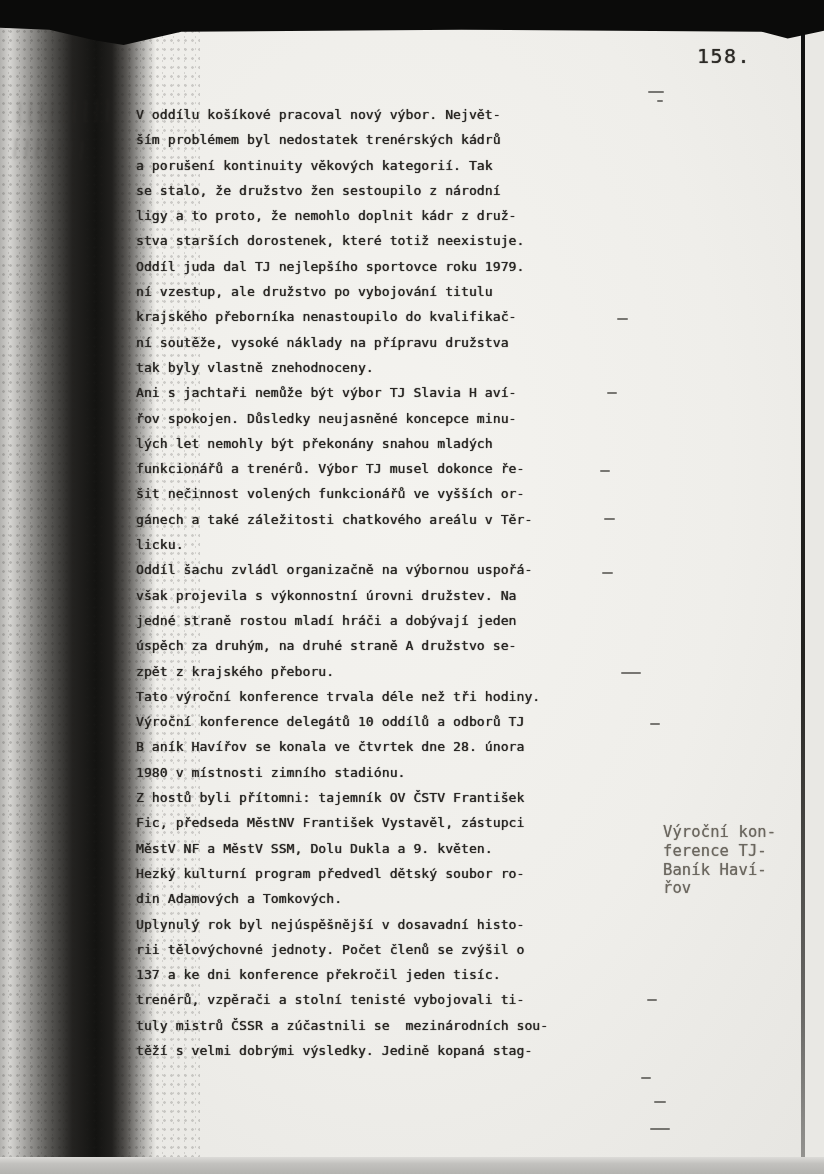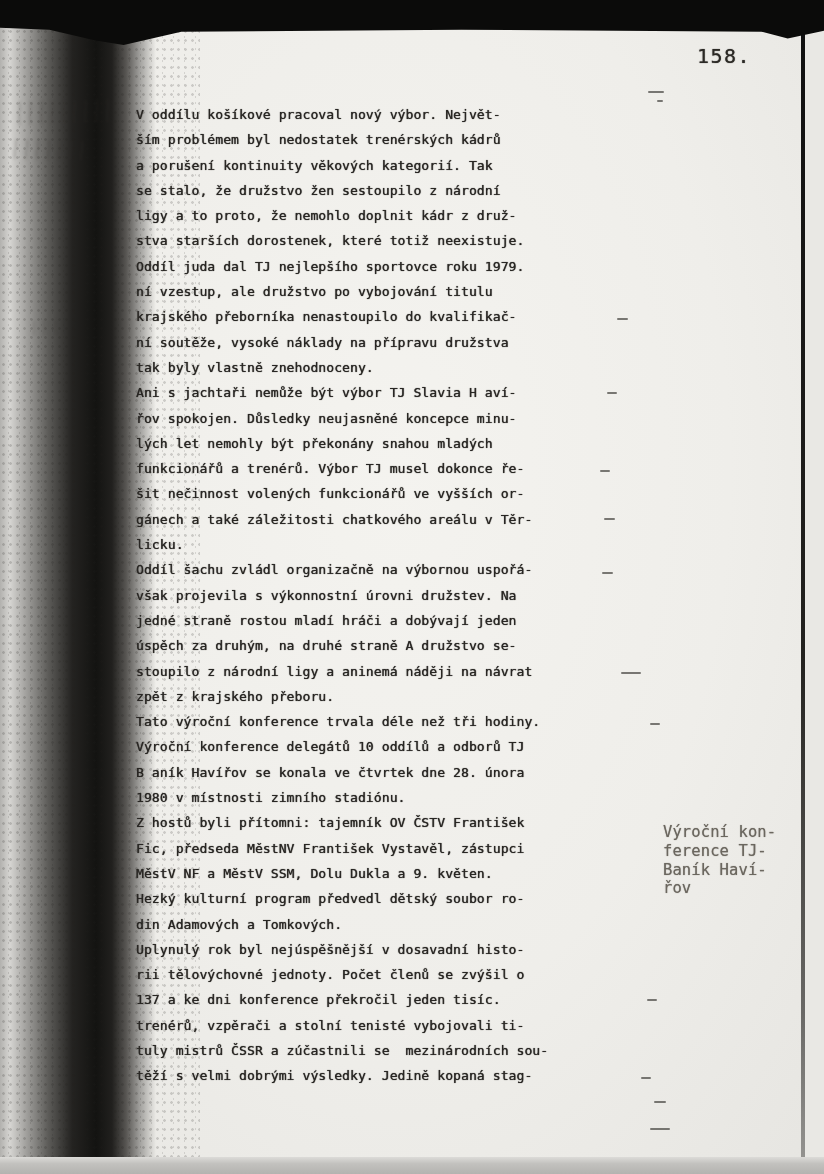--- a/index.html
+++ b/index.html
@@ -99,21 +99,20 @@
       <div class="tline">řov spokojen. Důsledky neujasněné koncepce minu-</div>
       <div class="tline">lých let nemohly být překonány snahou mladých</div>
       <div class="tline">funkcionářů a trenérů. Výbor TJ musel dokonce ře-</div>
       <div class="tline">šit nečinnost volených funkcionářů ve vyšších or-</div>
       <div class="tline">gánech a také záležitosti chatkového areálu v Těr-</div>
       <div class="tline">licku.</div>
       <div class="tline">Oddíl šachu zvládl organizačně na výbornou uspořá-</div>
       <div class="tline">však projevila s výkonnostní úrovni družstev. Na</div>
       <div class="tline">jedné straně rostou mladí hráči a dobývají jeden</div>
       <div class="tline">úspěch za druhým, na druhé straně A družstvo se-</div>
-      <div class="tline">stoupilo z národní ligy a aninemá náději na návrat</div>
       <div class="tline">zpět z krajského přeboru.</div>
       <div class="tline">Tato výroční konference trvala déle než tři hodiny.</div>
       <div class="tline">Výroční konference delegátů 10 oddílů a odborů TJ</div>
       <div class="tline">B aník Havířov se konala ve čtvrtek dne 28. února</div>
       <div class="tline">1980 v místnosti zimního stadiónu.</div>
       <div class="tline">Z hostů byli přítomni: tajemník OV ČSTV František</div>
       <div class="tline">Fic, předseda MěstNV František Vystavěl, zástupci</div>
       <div class="tline">MěstV NF a MěstV SSM, Dolu Dukla a 9. květen.</div>
       <div class="tline">Hezký kulturní program předvedl dětský soubor ro-</div>
       <div class="tline">din Adamových a Tomkových.</div>

